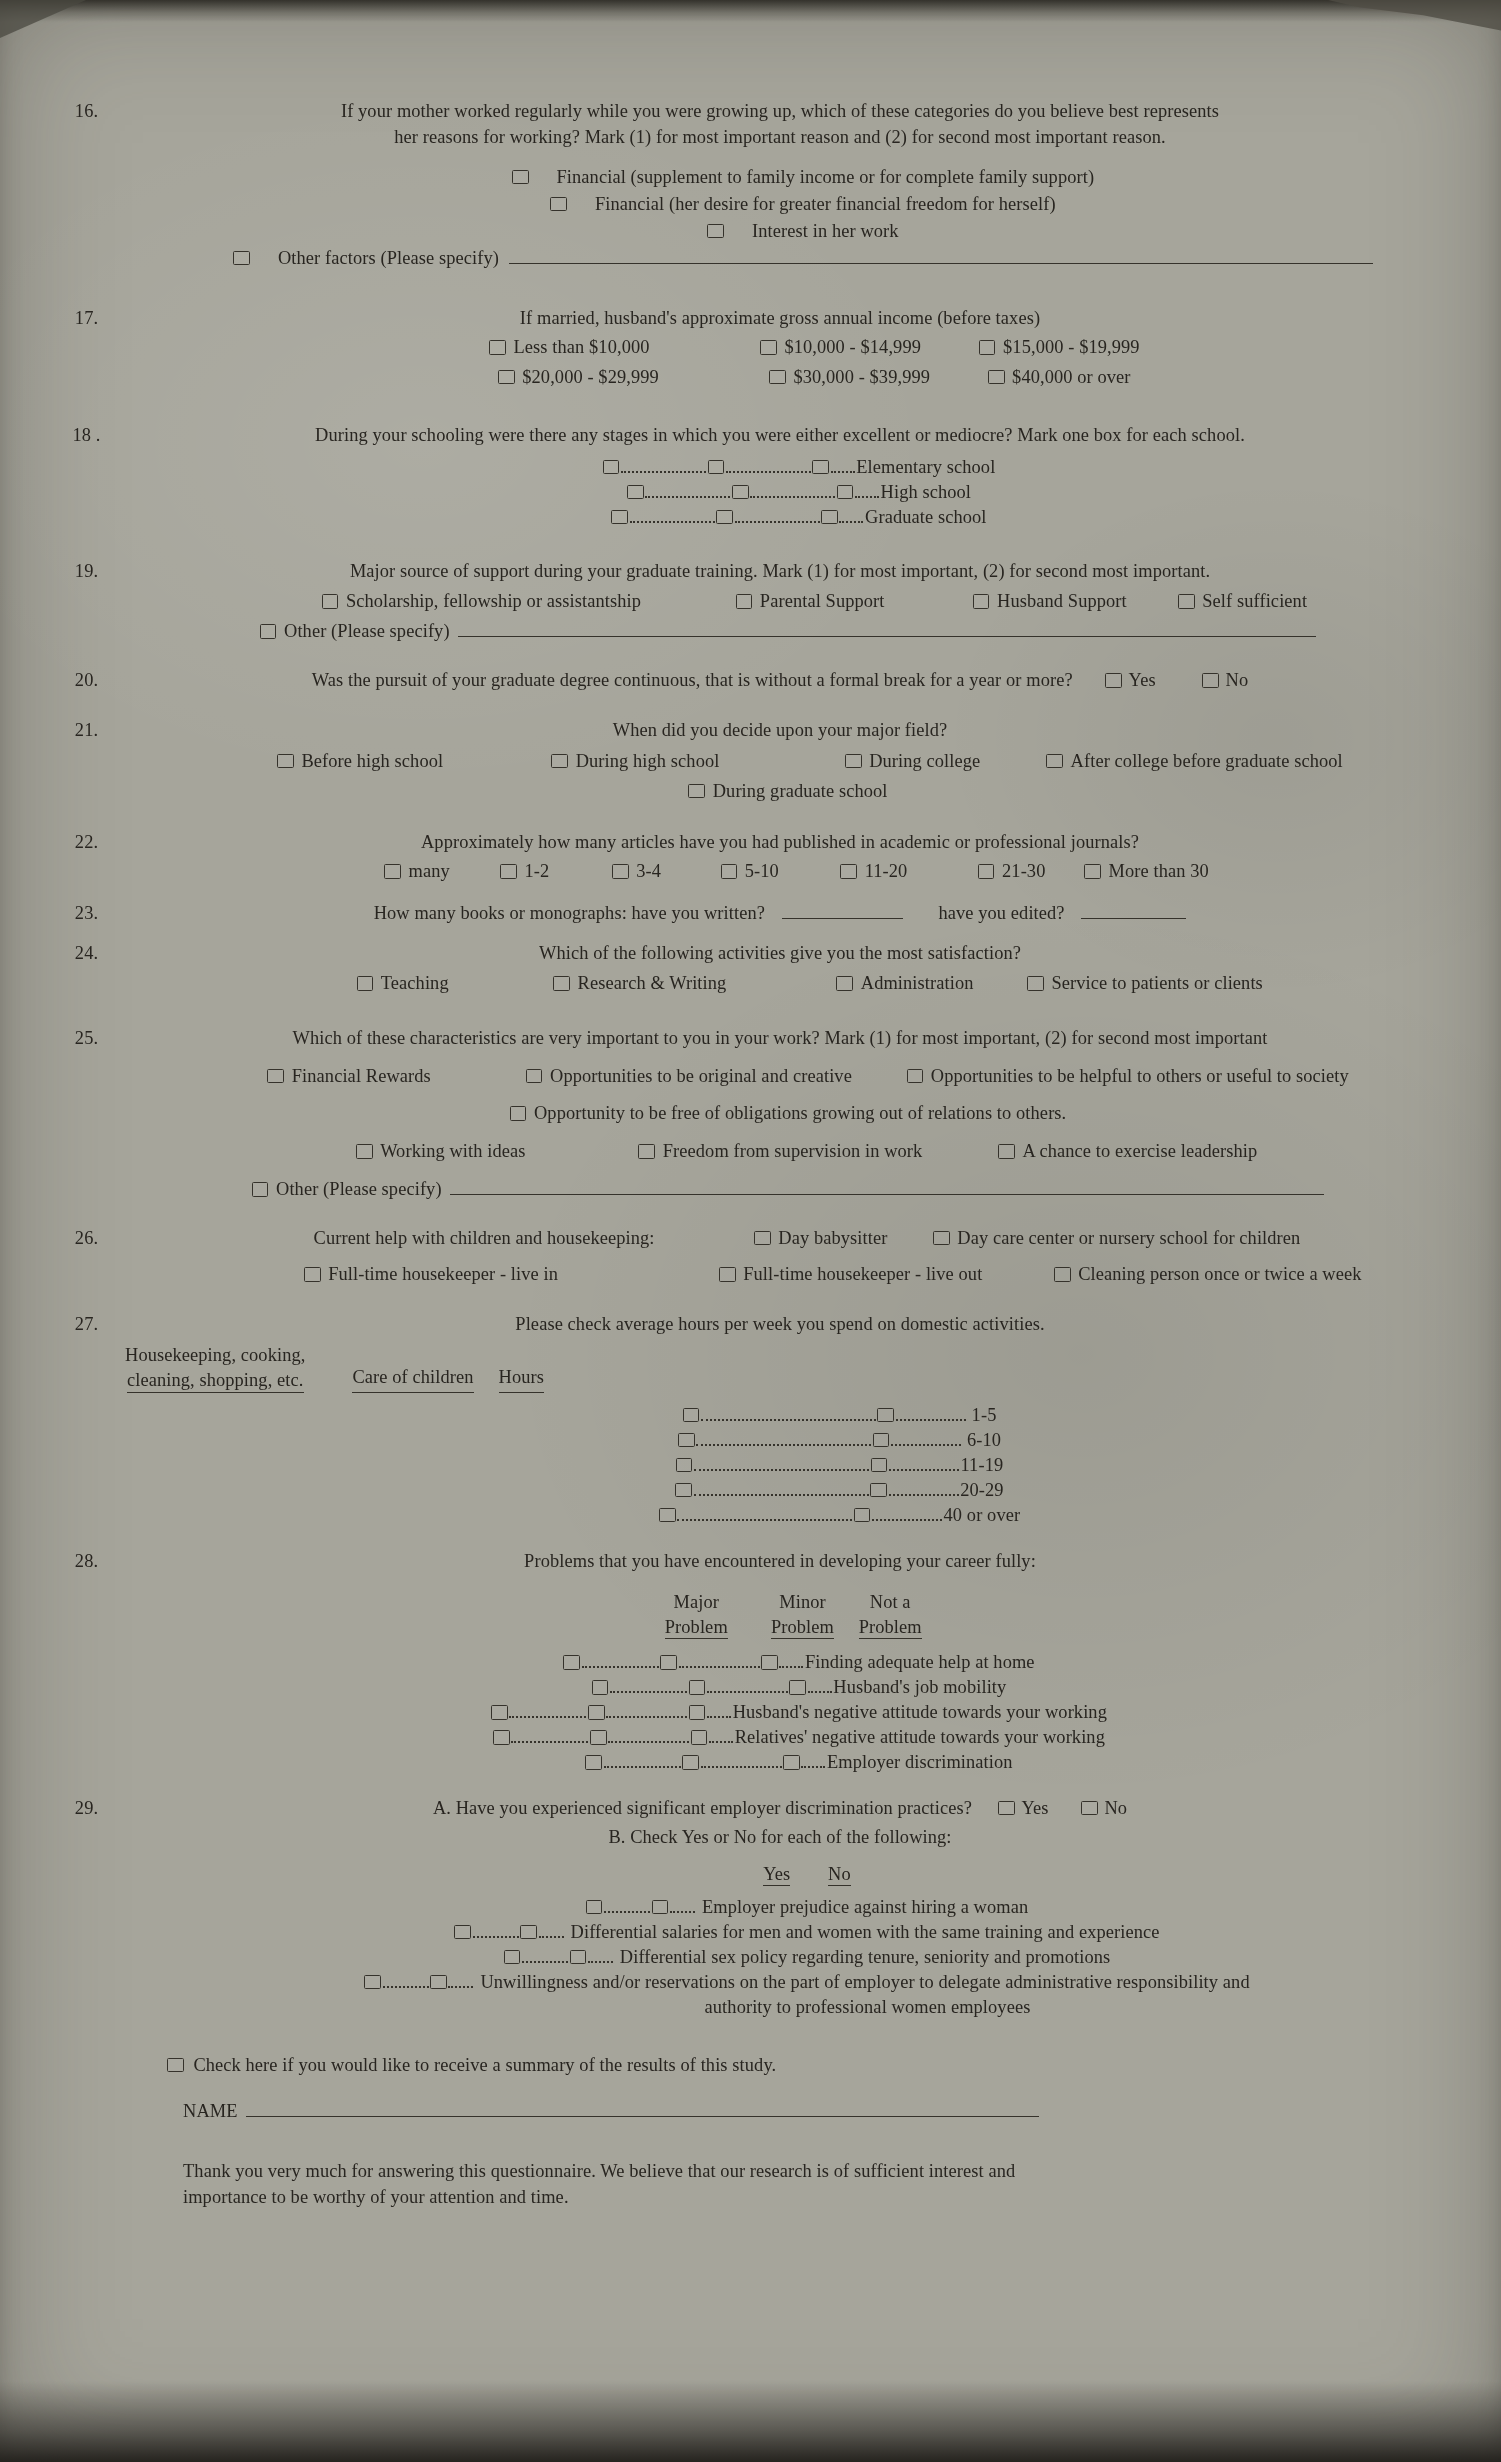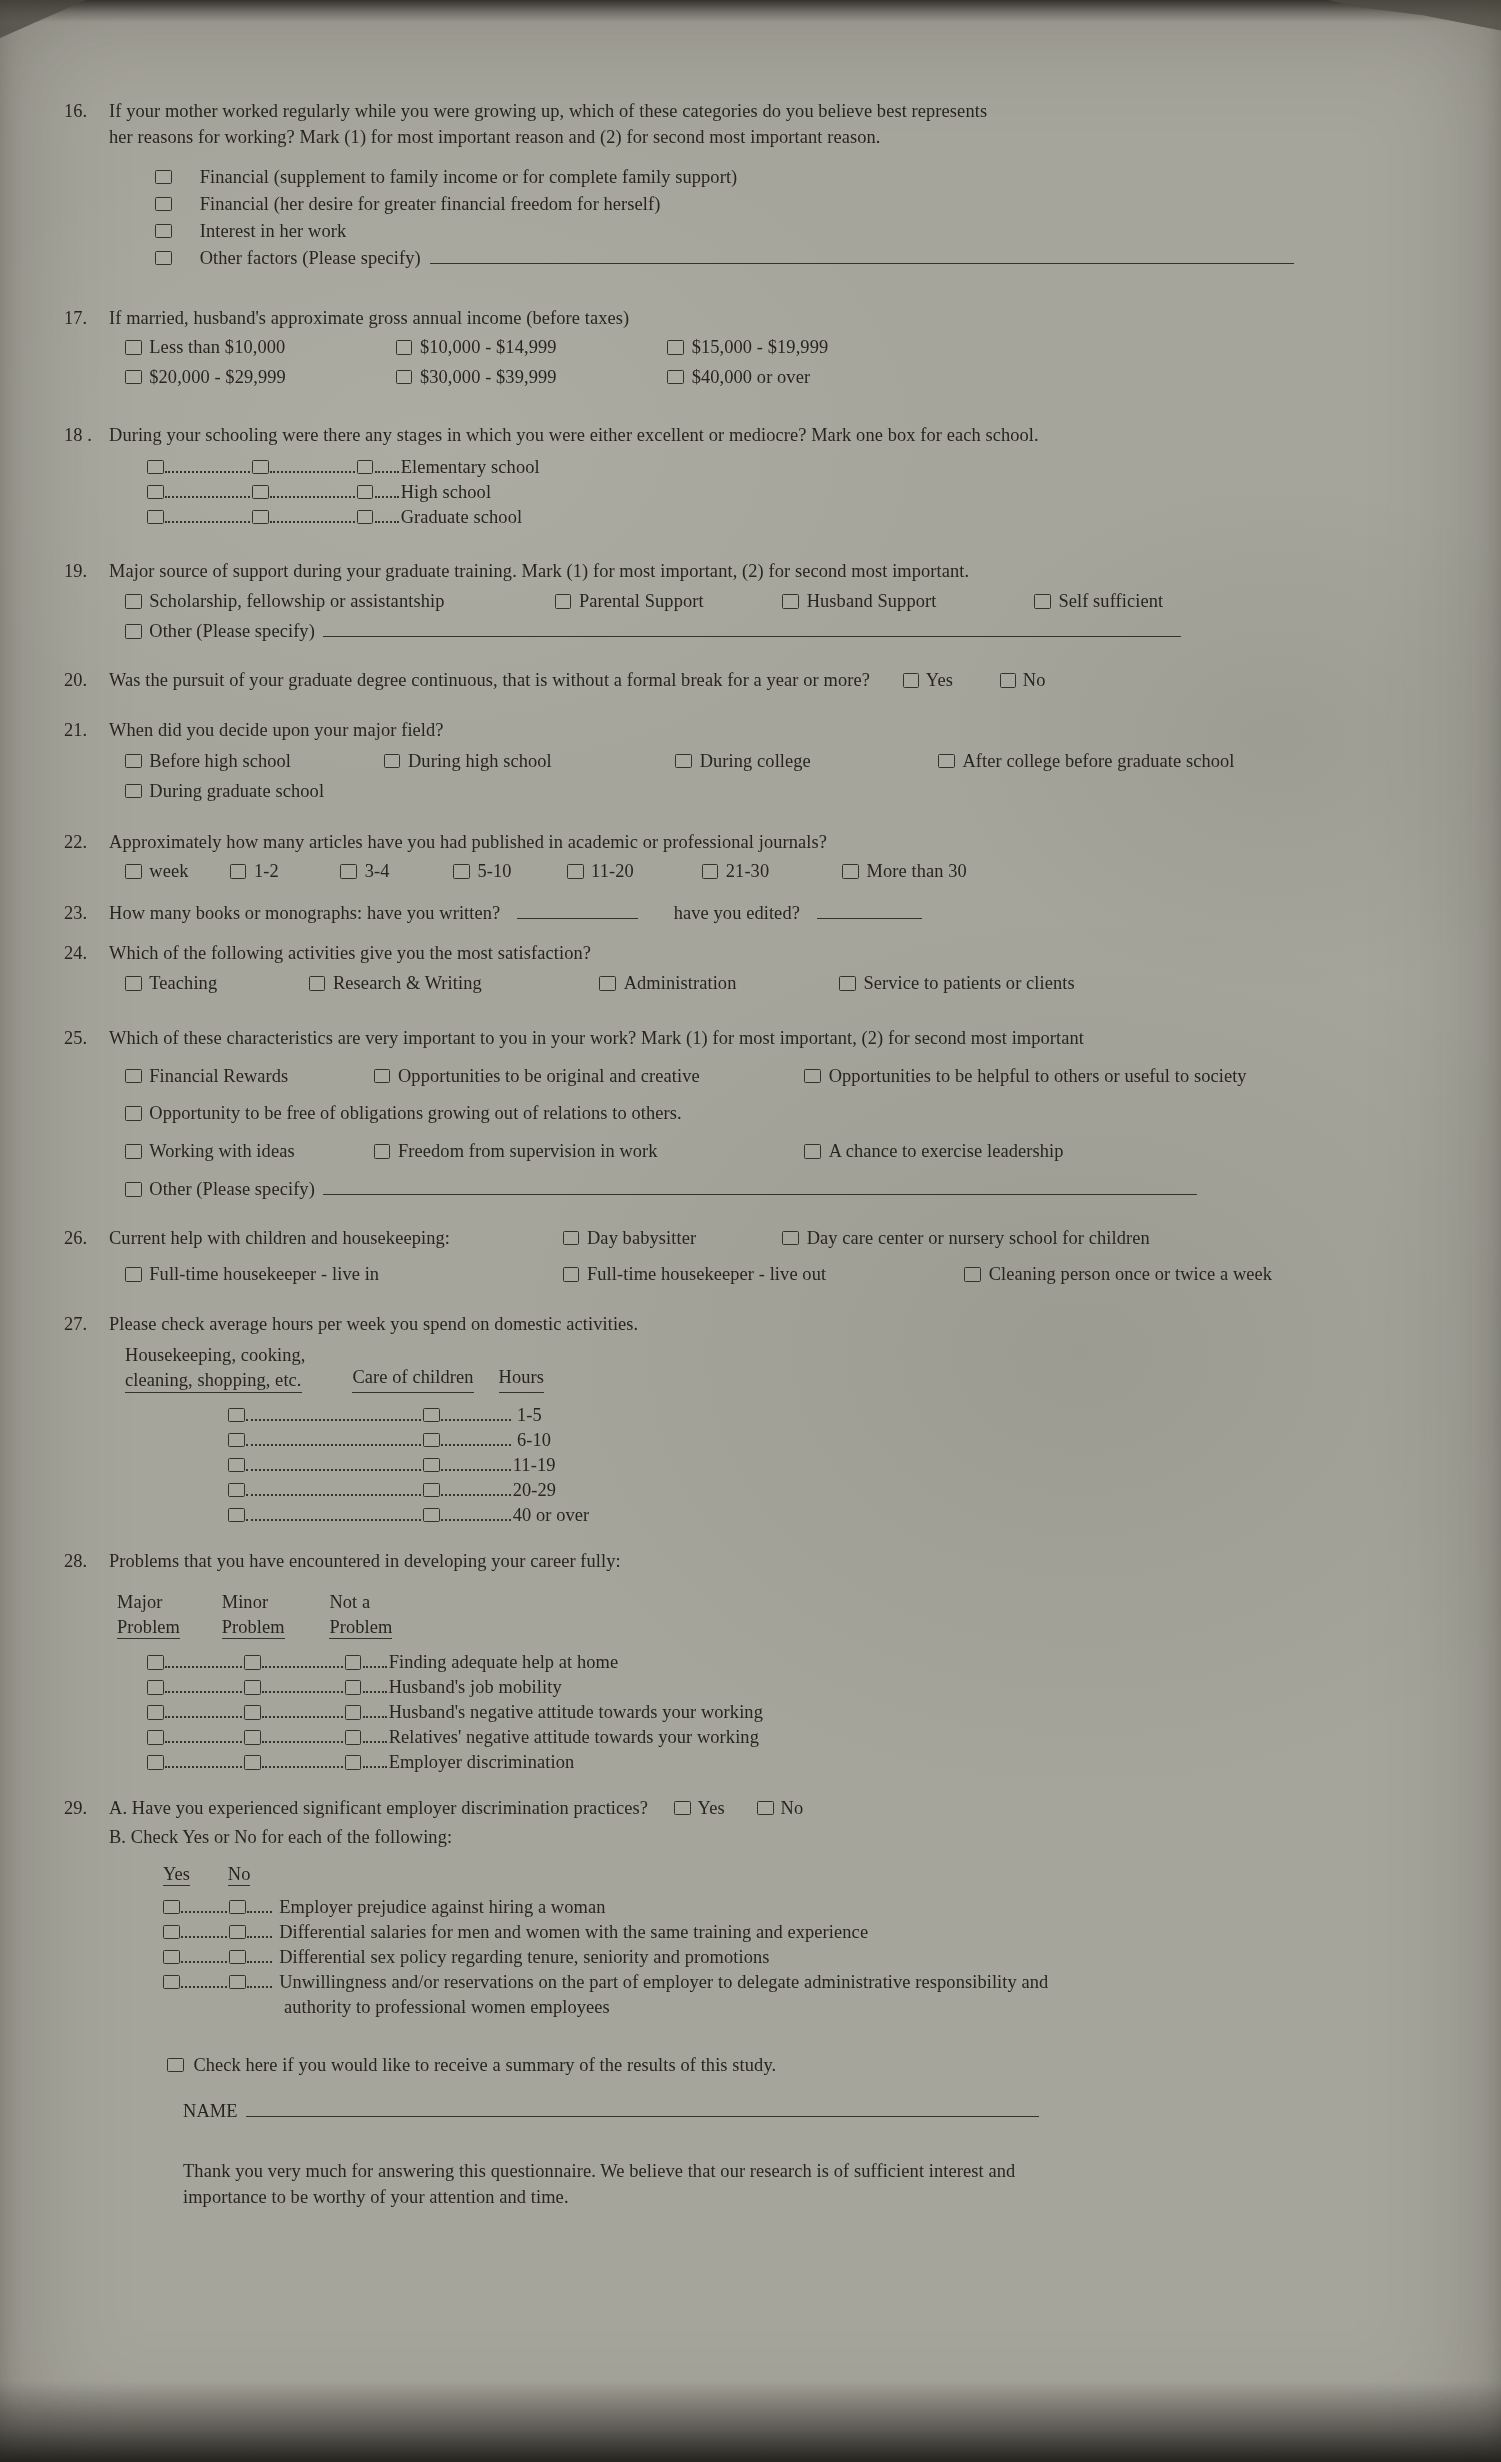--- a/index.html
+++ b/index.html
@@ -23,21 +23,21 @@
   .tear-tl { position:absolute; top:0; left:0; width:86px; height:38px; background:#4a4840;
     clip-path:polygon(0 0, 100% 0, 0 100%); opacity:0.75; }
   .tear-tr { position:absolute; top:0; right:0; width:173px; height:51px; background:#504e45;
     clip-path:polygon(0 0, 100% 0, 100% 60%, 55% 30%, 18% 14%); opacity:0.8; }
   .scan-bottom { position:absolute; bottom:0; left:0; right:0; height:81px;
     background:linear-gradient(0deg, rgba(30,28,24,0.92) 0%, rgba(30,28,24,0.5) 40%, rgba(30,28,24,0)); }
 
   .content { position:absolute; left:64px; top:98px; width:1387px;
     font-size:18.4px; line-height:26.4px; letter-spacing:0.1px; }
 
-  .q { display:flex; align-items:flex-start; }
+  .q { display:flex; align-items:flex-start;text-align:center; }
   .qnum { width:45px; flex:none; }
   .qbody { flex:1; min-width:0; }
 
   .cb { display:inline-block; width:16.7px; height:14.6px; border:1.6px solid #35322b;
     border-radius:1.6px; vertical-align:-1.6px; background:rgba(255,255,255,0.05); }
   .cbgap { margin-right:28px; }
   .cell { display:inline-block; vertical-align:top; }
   .cell .cb { margin-right:7.6px; }
   .cellrow { line-height:27px; white-space:nowrap; }
   .optline { line-height:27px; white-space:nowrap; }
@@ -142,21 +142,21 @@
           <span class="cell"><span class="cb"></span><span>During graduate school</span></span>
         </div>
       </div>
     </div>
 
     <div class="q" style="margin-bottom:15px">
       <div class="qnum">22.</div>
       <div class="qbody">
         <div>Approximately how many articles have you had published in academic or professional journals?</div>
         <div class="cellrow" style="margin-top:3.2px; padding-left:16px">
-          <span class="cell" style="width:100px"><span class="cb"></span><span>week</span></span>
+          <span class="cell" style="width:100px"><span class="cb"></span><span>many</span></span>
           <span class="cell" style="width:106px"><span class="cb"></span><span>1-2</span></span>
           <span class="cell" style="width:108px"><span class="cb"></span><span>3-4</span></span>
           <span class="cell" style="width:109px"><span class="cb"></span><span>5-10</span></span>
           <span class="cell" style="width:130px"><span class="cb"></span><span>11-20</span></span>
           <span class="cell" style="width:136px"><span class="cb"></span><span>21-30</span></span>
           <span class="cell"><span class="cb"></span><span>More than 30</span></span>
         </div>
       </div>
     </div>
 

